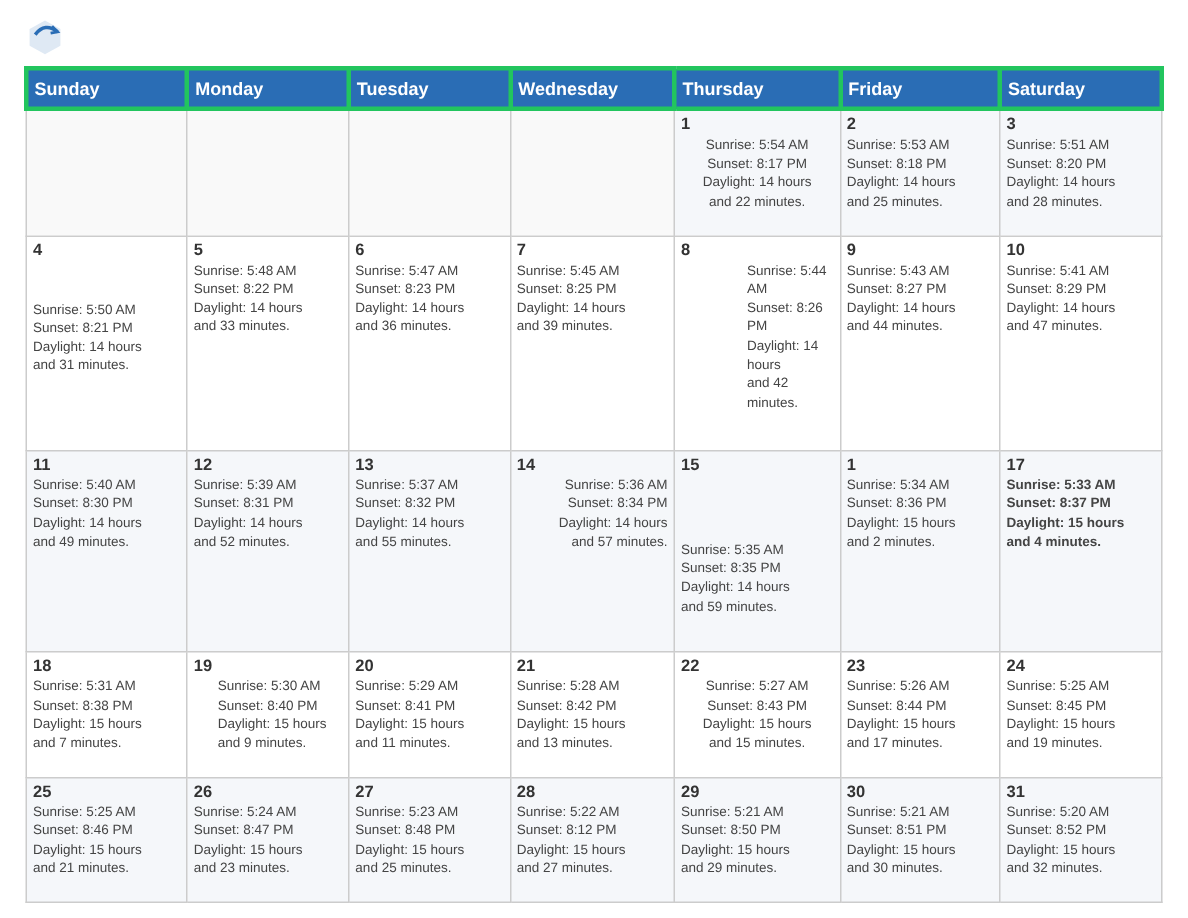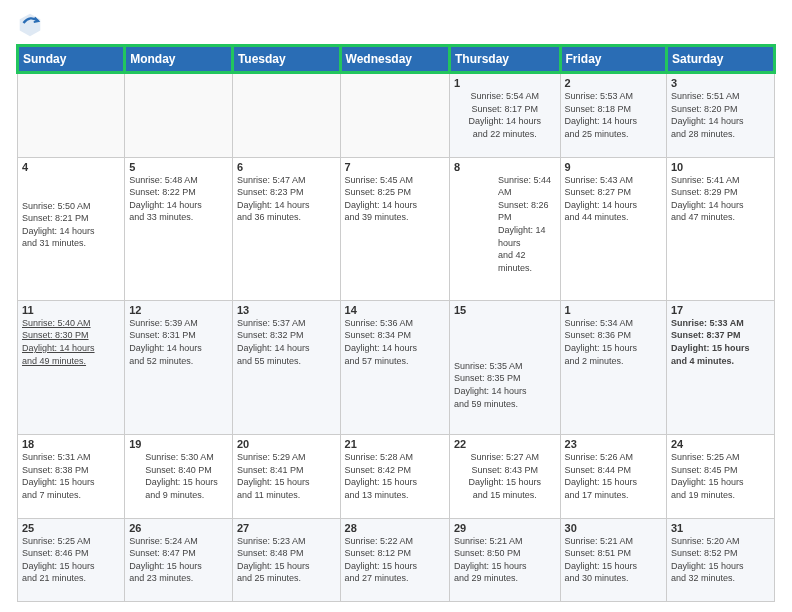--- a/index.html
+++ b/index.html
@@ -220,42 +220,42 @@
               <span class="day-num">10</span>
               <div class="day-info" style="white-space: pre-line;">Sunrise: 5:41 AM
 Sunset: 8:29 PM
 Daylight: 14 hours
 and 47 minutes.</div>
             </td>
           </tr>
           <tr>
             <td>
               <span class="day-num">11</span>
-              <div class="day-info" style="white-space: pre-line; text-decoration: underline;">Sunrise: 5:40 AM
+              <div class="day-info" style="white-space: pre-line;">Sunrise: 5:40 AM
 Sunset: 8:30 PM
 Daylight: 14 hours
 and 49 minutes.</div>
             </td>
             <td>
               <span class="day-num">12</span>
               <div class="day-info" style="white-space: pre-line;">Sunrise: 5:39 AM
 Sunset: 8:31 PM
 Daylight: 14 hours
 and 52 minutes.</div>
             </td>
             <td>
               <span class="day-num">13</span>
               <div class="day-info" style="white-space: pre-line;">Sunrise: 5:37 AM
 Sunset: 8:32 PM
 Daylight: 14 hours
 and 55 minutes.</div>
             </td>
             <td>
               <span class="day-num">14</span>
-              <div class="day-info" style="white-space: pre-line;">Sunrise: 5:36 AM
+              <div class="day-info" style="white-space: pre-line; text-align: right;">Sunrise: 5:36 AM
 Sunset: 8:34 PM
 Daylight: 14 hours
 and 57 minutes.</div>
             </td>
             <td>
               <span class="day-num">15</span>
               <div class="day-info" style="white-space: pre-line; margin-top: 44px;">Sunrise: 5:35 AM
 Sunset: 8:35 PM
 Daylight: 14 hours
 and 59 minutes.</div>

